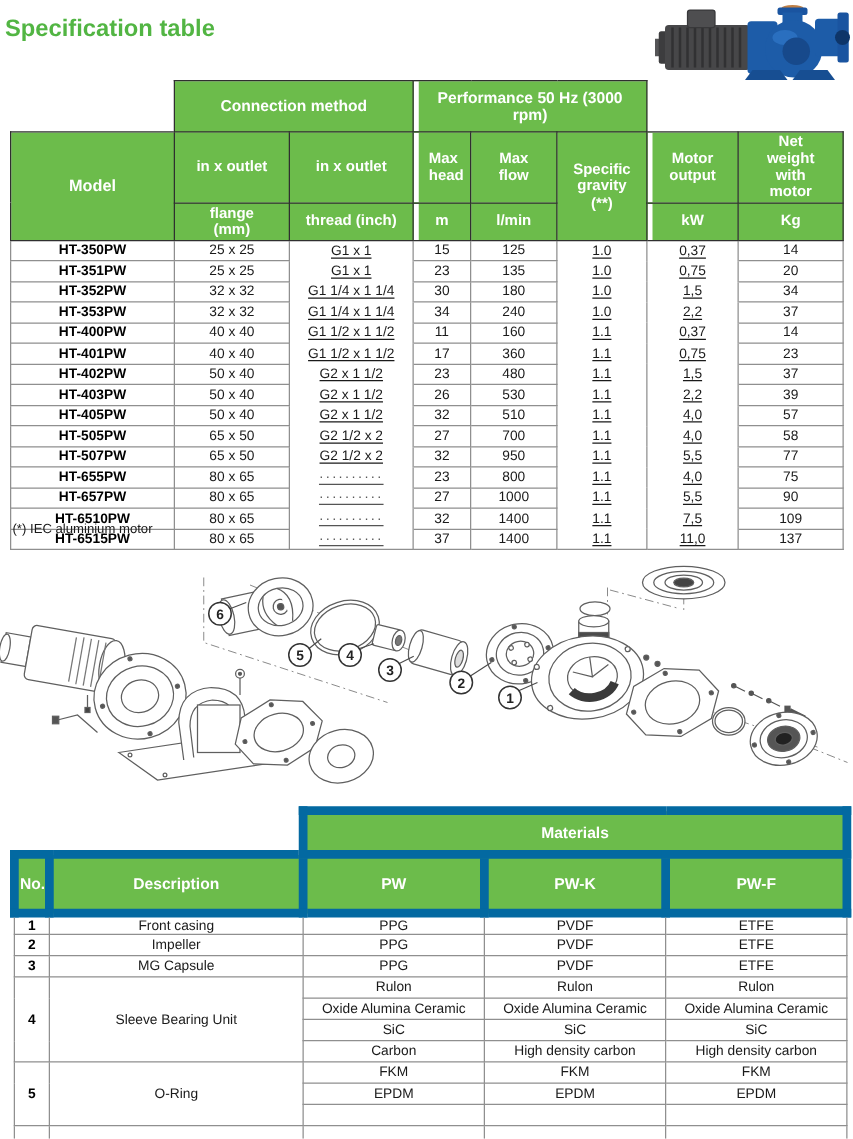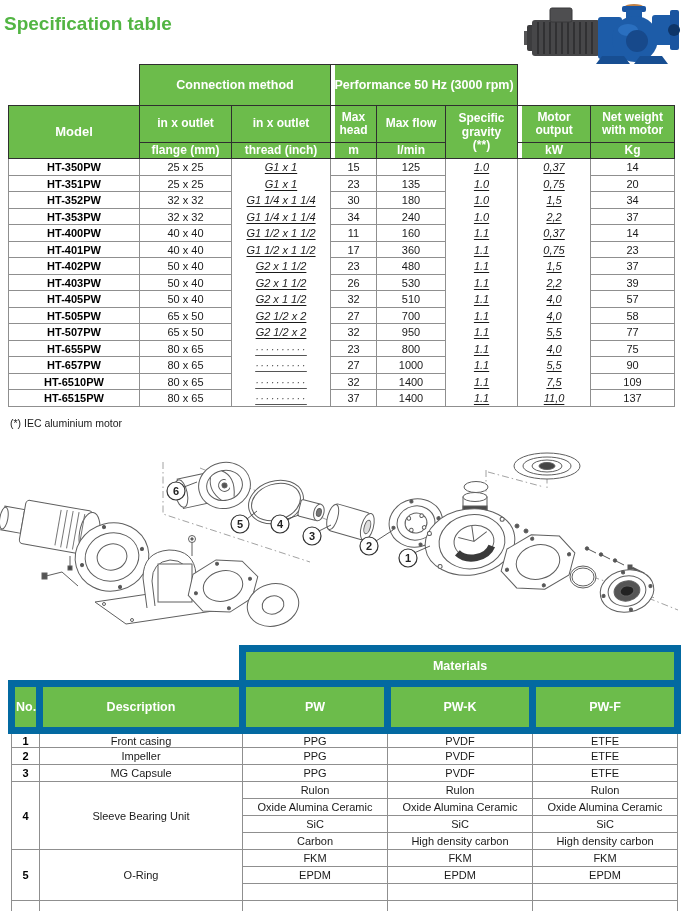--- a/index.html
+++ b/index.html
@@ -4,32 +4,32 @@
 <style>
   html,body{margin:0;padding:0;background:#fff;}
   .page{position:relative;width:682px;height:911px;background:#fff;overflow:hidden;
         font-family:"Liberation Sans","DejaVu Sans",sans-serif;}
   .page-title{position:absolute;left:4px;top:13px;font-size:19px;font-weight:bold;color:#52b543;}
 
   
   table{border-collapse:collapse;table-layout:fixed;}
   #spec{position:absolute;left:8px;top:64px;width:666px;}
   #spec th{background:#6cbc4b;color:#fff;font-weight:bold;font-size:12px;line-height:1.12;
-           border:1px solid #2f2f2f;padding:1px 2px;text-align:center;vertical-align:middle;}
+           border:1px solid #2f2f2f;padding:1px 12px;text-align:center;vertical-align:middle;}
   #spec th.big{font-size:12.5px;}
   #spec th.model-h{font-size:13px;margin-left:48px;}
   #spec td.blank{border:none;background:#fff;}
   #spec th.gut{box-shadow:inset 4px 0 0 #fff;}
   #spec tbody td{border:1px solid #8f8f8f;font-size:11px;color:#1a1a1a;text-align:center;
                  padding:0;vertical-align:middle;background:#fff;}
   #spec tbody tr{height:16.5px;}
   #spec td.c-model{font-weight:bold;color:#000;margin-left:11px;}
   #spec td.c-nh{border-top:none;border-bottom:none;}
   #spec tbody tr:last-child td{border-bottom:1px solid #8f8f8f;}
-  .u{text-decoration:underline;text-underline-offset:2px;font-style:italic;}
+  .u{text-decoration:underline;text-underline-offset:2px;}
   .dots{letter-spacing:1.5px;color:#555;}
 
   .footnote{position:absolute;left:10px;font-size:10.5px;color:#1a1a1a;}
 
   
   .diagram{position:absolute;left:0;top:450px;}
   .diagram text{font-family:"Liberation Sans",sans-serif;font-size:11px;font-weight:bold;fill:#222;}
 
   
   #materials{position:absolute;left:8px;top:645px;width:666px;}

